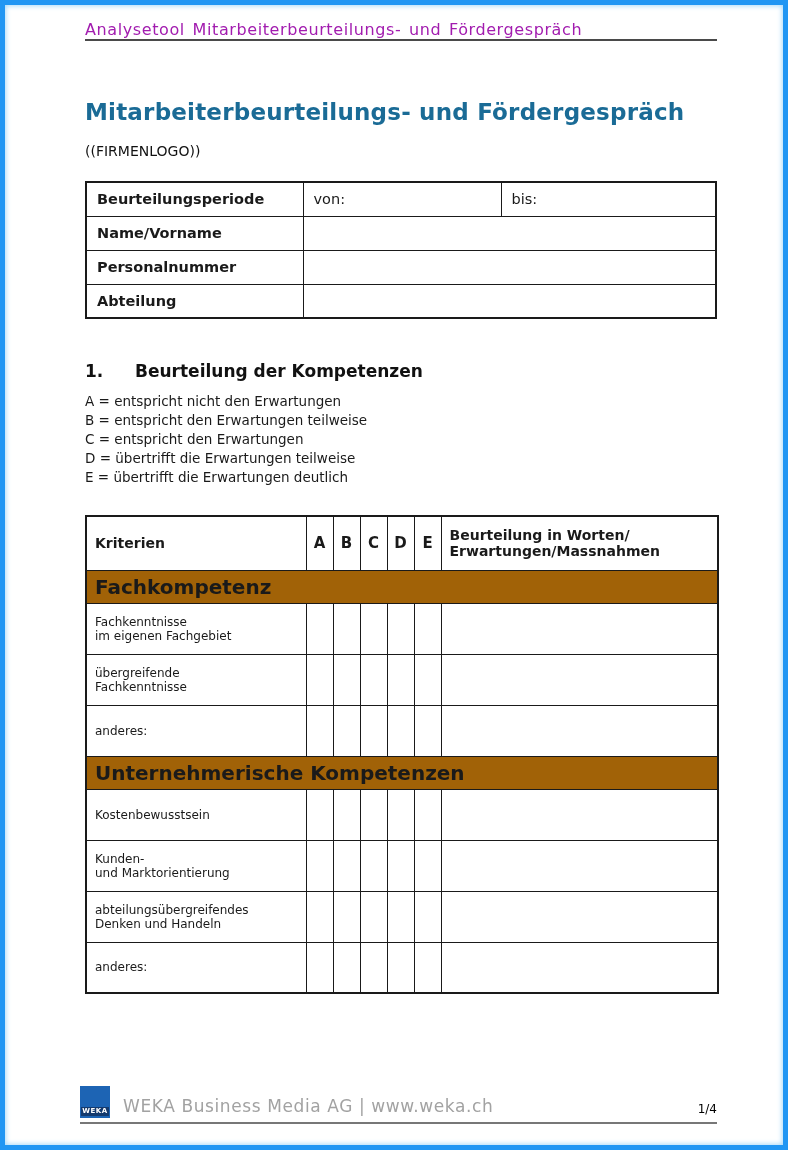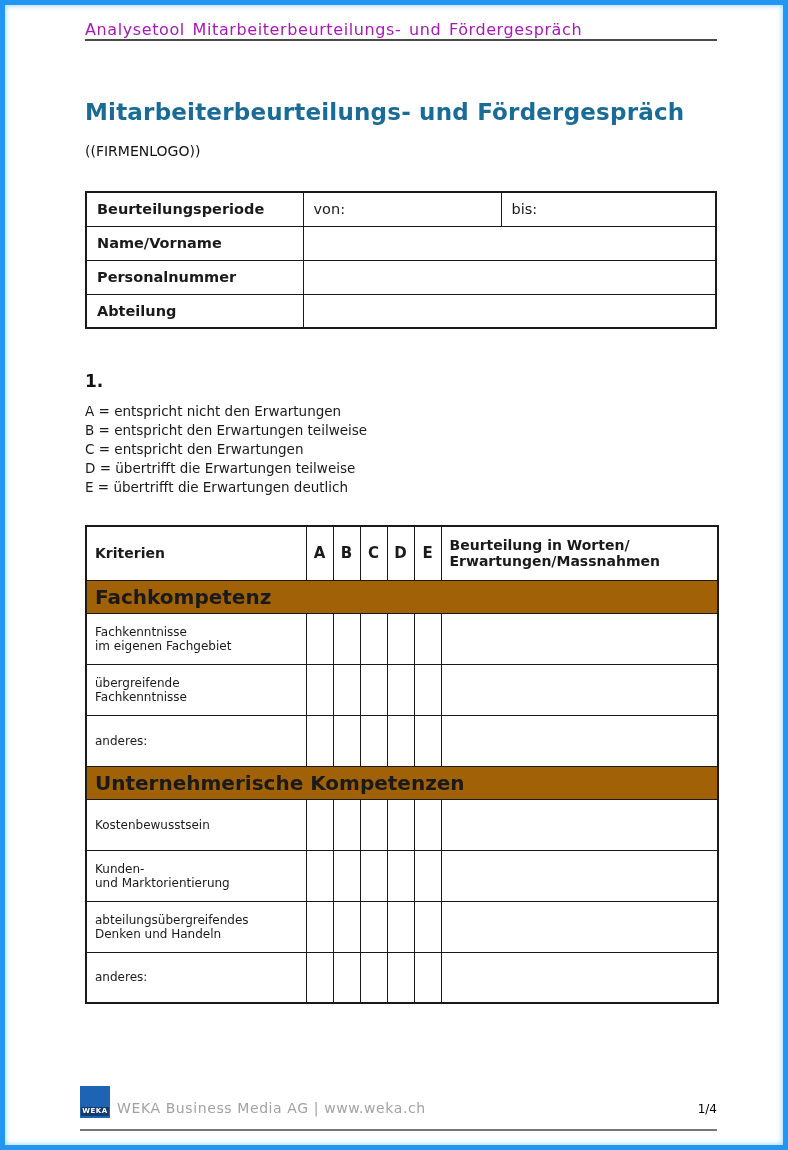--- a/index.html
+++ b/index.html
@@ -38,21 +38,21 @@
     color:#1a6b96;
     letter-spacing:0.2px;
   }
   .firmenlogo { margin-top:18px; font-size:14px; color:#111; }
 
   
   table { border-collapse:collapse; width:632px; table-layout:fixed; }
   table, td { border:1px solid #1a1a1a; }
   table { border-width:2px; }
 
-  .info-table { margin-top:32px; }
+  .info-table { margin-top:22px; }
   .info-table td { height:34px; padding:2px 10px; font-size:14.5px; vertical-align:middle; }
   .info-table td.lbl { font-weight:bold; width:217px; }
   .info-table td.von { width:198px; }
 
   .section-heading { margin-top:42px; display:flex; font-size:17px; font-weight:bold; color:#111; }
   .section-heading .num { width:50px; }
 
   .legend { margin-top:11px; font-size:13.5px; line-height:19px; color:#1a1a1a; }
 
   .main-table { margin-top:28px; }
@@ -65,33 +65,33 @@
   .main-table .sect td {
     height:14px; background:#a16207; font-weight:bold; font-size:20px;
   }
   .main-table .body td { height:51px; font-size:12px;margin-top:13px; }
   .main-table .body .rate { padding:0; }
   .multiline { white-space:pre-line; }
 
   
   .footer { position:absolute; left:80px; width:637px; top:1086px; z-index:5; }
   .footer-row {
-    display:flex; align-items:flex-end; gap:7px;
-    padding-bottom:11px; border-bottom:2px solid #777;
+    display:flex; align-items:flex-end; gap:13px;
+    padding-bottom:4px; border-bottom:2px solid #777;
   }
   .weka-logo {
     width:30px; height:32px; background:#1d64b4;
     position:relative; flex:0 0 auto;
   }
   .weka-logo .band {
     position:absolute; left:1px; right:1px; bottom:2px; height:9px;
     background:#143a6e; color:#fff; font-size:7px; font-weight:bold;
     letter-spacing:0.5px; text-align:center; line-height:9px;
   }
-  .footer-text { font-size:14px; color:#a2a2a2; letter-spacing:0.6px; padding-bottom:2px; }
+  .footer-text { font-size:17px; color:#a2a2a2; letter-spacing:0.6px; padding-bottom:2px; }
   .footer-page { margin-left:auto; font-size:12px; color:#000000; padding-bottom:2px; }
 </style>
 </head>
 <body>
 
 <div class="frame"></div>
 
 <div class="page">
 
   <div class="doc-header">Analysetool Mitarbeiterbeurteilungs- und Fördergespräch</div>
@@ -117,20 +117,21 @@
     </tr>
     <tr>
       <td class="lbl">Abteilung</td>
       <td colspan="2"></td>
     </tr>
   </tbody>
     </table>
 
   <div class="section-heading">
     <span class="num">1.</span>
+    <span>Beurteilung der Kompetenzen</span>
   </div>
 
   <div class="legend">
     <div>A = entspricht nicht den Erwartungen</div>
     <div>B = entspricht den Erwartungen teilweise</div>
     <div>C = entspricht den Erwartungen</div>
     <div>D = übertrifft die Erwartungen teilweise</div>
     <div>E = übertrifft die Erwartungen deutlich</div>
   </div>
 

